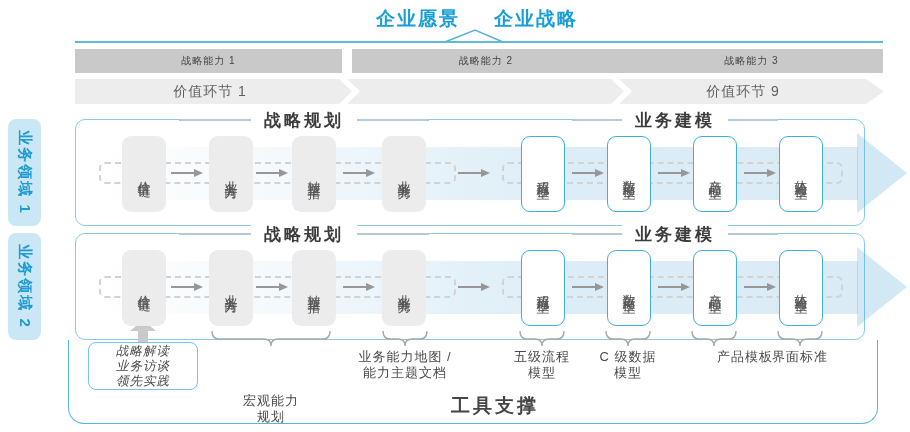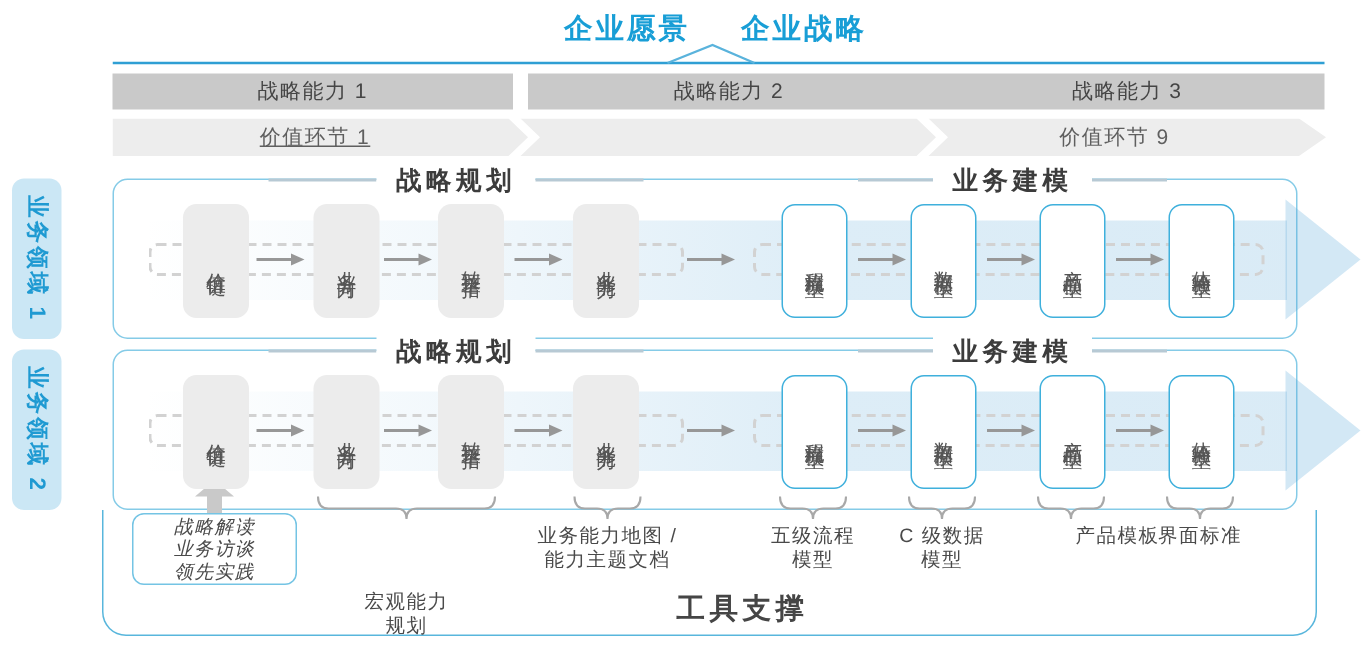--- a/index.html
+++ b/index.html
@@ -7,21 +7,21 @@
           font-family:"Liberation Sans",sans-serif;padding-left:36px;}
   .abs{position:absolute;}
 
   
   #title-row{left:0;top:6px;width:910px;display:flex;justify-content:center;gap:34px;
              transform:translateX(22px);}
   .title-word{font-size:19px;font-weight:bold;color:#189ed6;letter-spacing:2px;}
 
   
   .cap-bar{top:49px;height:24px;background:#c9c9c9;display:flex;align-items:center;
-           justify-content:center;font-size:14px;color:#454545;letter-spacing:1px;}
+           justify-content:center;font-size:10px;color:#454545;letter-spacing:1px;}
 
   
   .vc-label{top:79px;height:25px;display:flex;align-items:center;justify-content:center;
             font-size:14px;color:#5f5f5f;letter-spacing:1px;}
 
   
   .domain-tab{left:8px;width:33px;height:107px;background:#cbe7f5;border-radius:8px;
               display:flex;align-items:center;justify-content:center;}
   .domain-tab span{transform:rotate(90deg);white-space:nowrap;font-size:15px;font-weight:600;
                    color:#1f9ad2;letter-spacing:2px;}
@@ -88,21 +88,21 @@
   </div>
   <div class="abs cap-bar" style="left:620px;width:263px;">
     <span>战略能力 3</span>
   </div>
 
   <svg class="abs" style="left:75px;top:79px;" width="810" height="25">
     <polygon points="0,0 264,0 277,12.5 264,25 0,25" fill="#ededed"></polygon>
     <polygon points="272,0 536,0 549,12.5 536,25 272,25 285,12.5" fill="#ededed"></polygon>
     <polygon points="544,0 791,0 809,12.5 791,25 544,25 557,12.5" fill="#ededed"></polygon>
   </svg>
-  <div class="abs vc-label" style="left:75px;width:270px;text-decoration:underline;">
+  <div class="abs vc-label" style="left:75px;width:270px;">
     <span>价值环节 1</span>
   </div>
   <div class="abs vc-label" style="left:619px;width:248px;">
     <span>价值环节 9</span>
   </div>
 
   <div class="abs domain-tab" style="top:119px;">
     <span>业务领域 1</span>
   </div>
   <div class="abs domain-tab" style="top:233px;">

